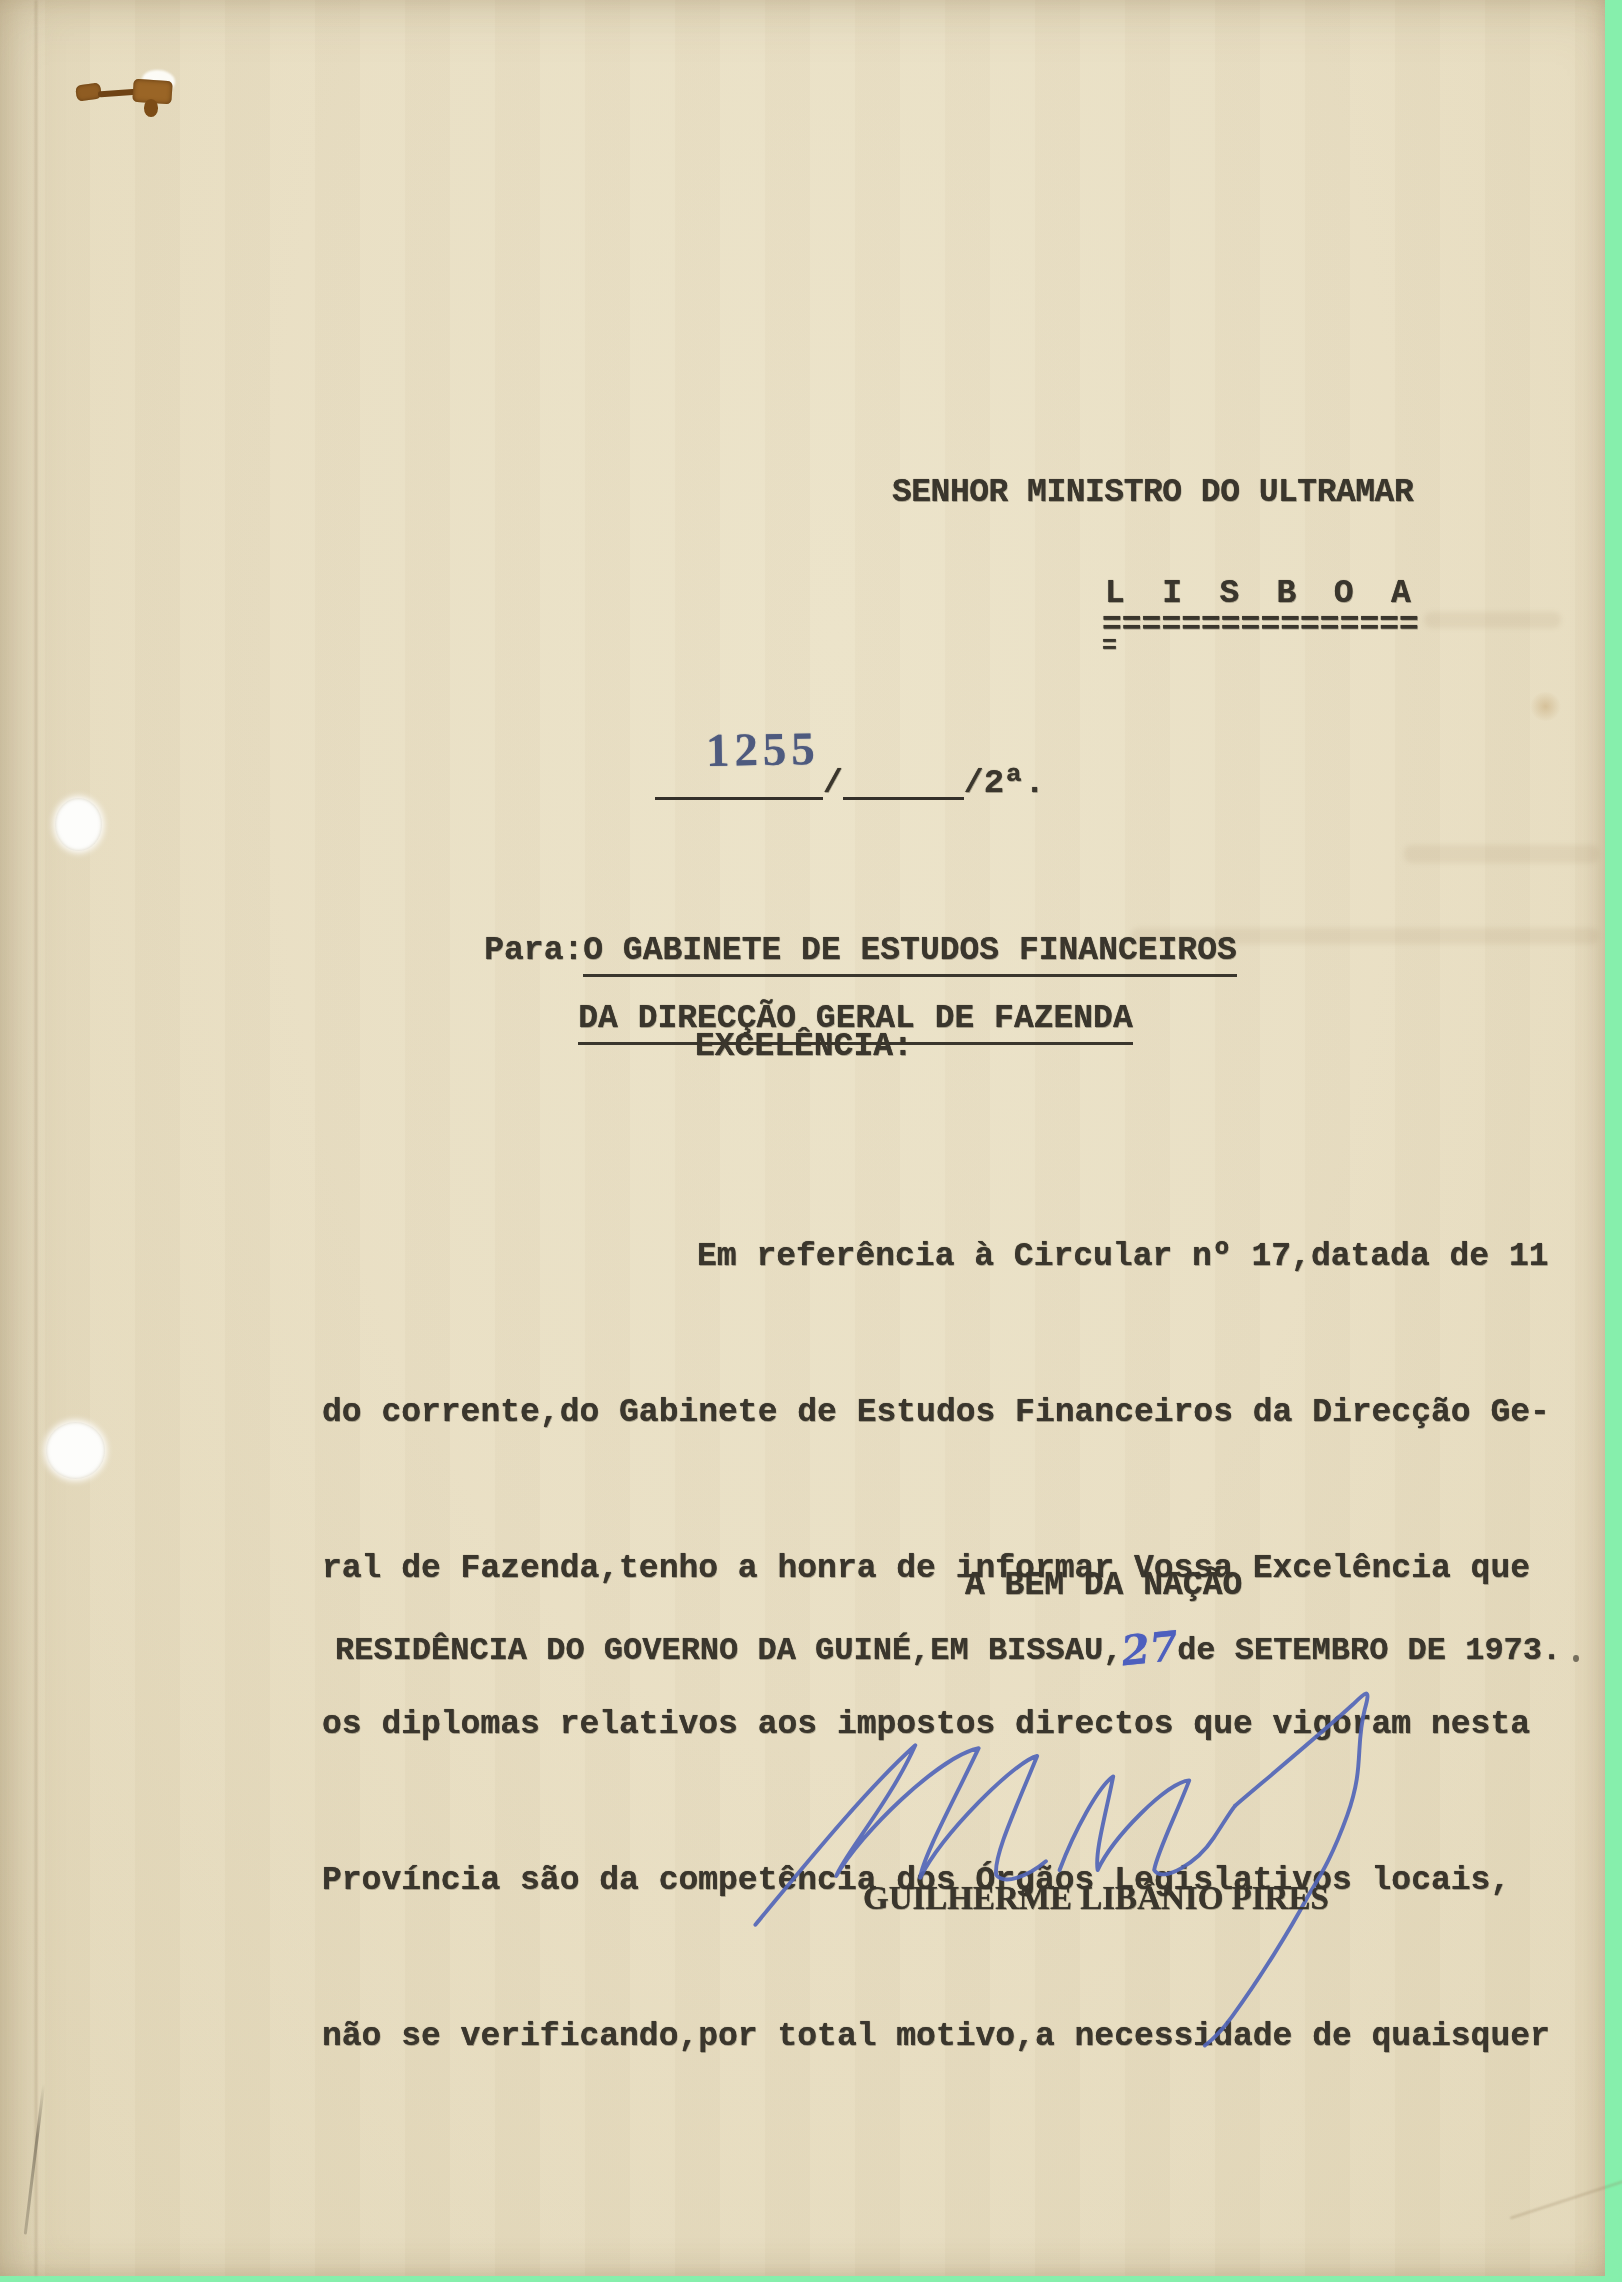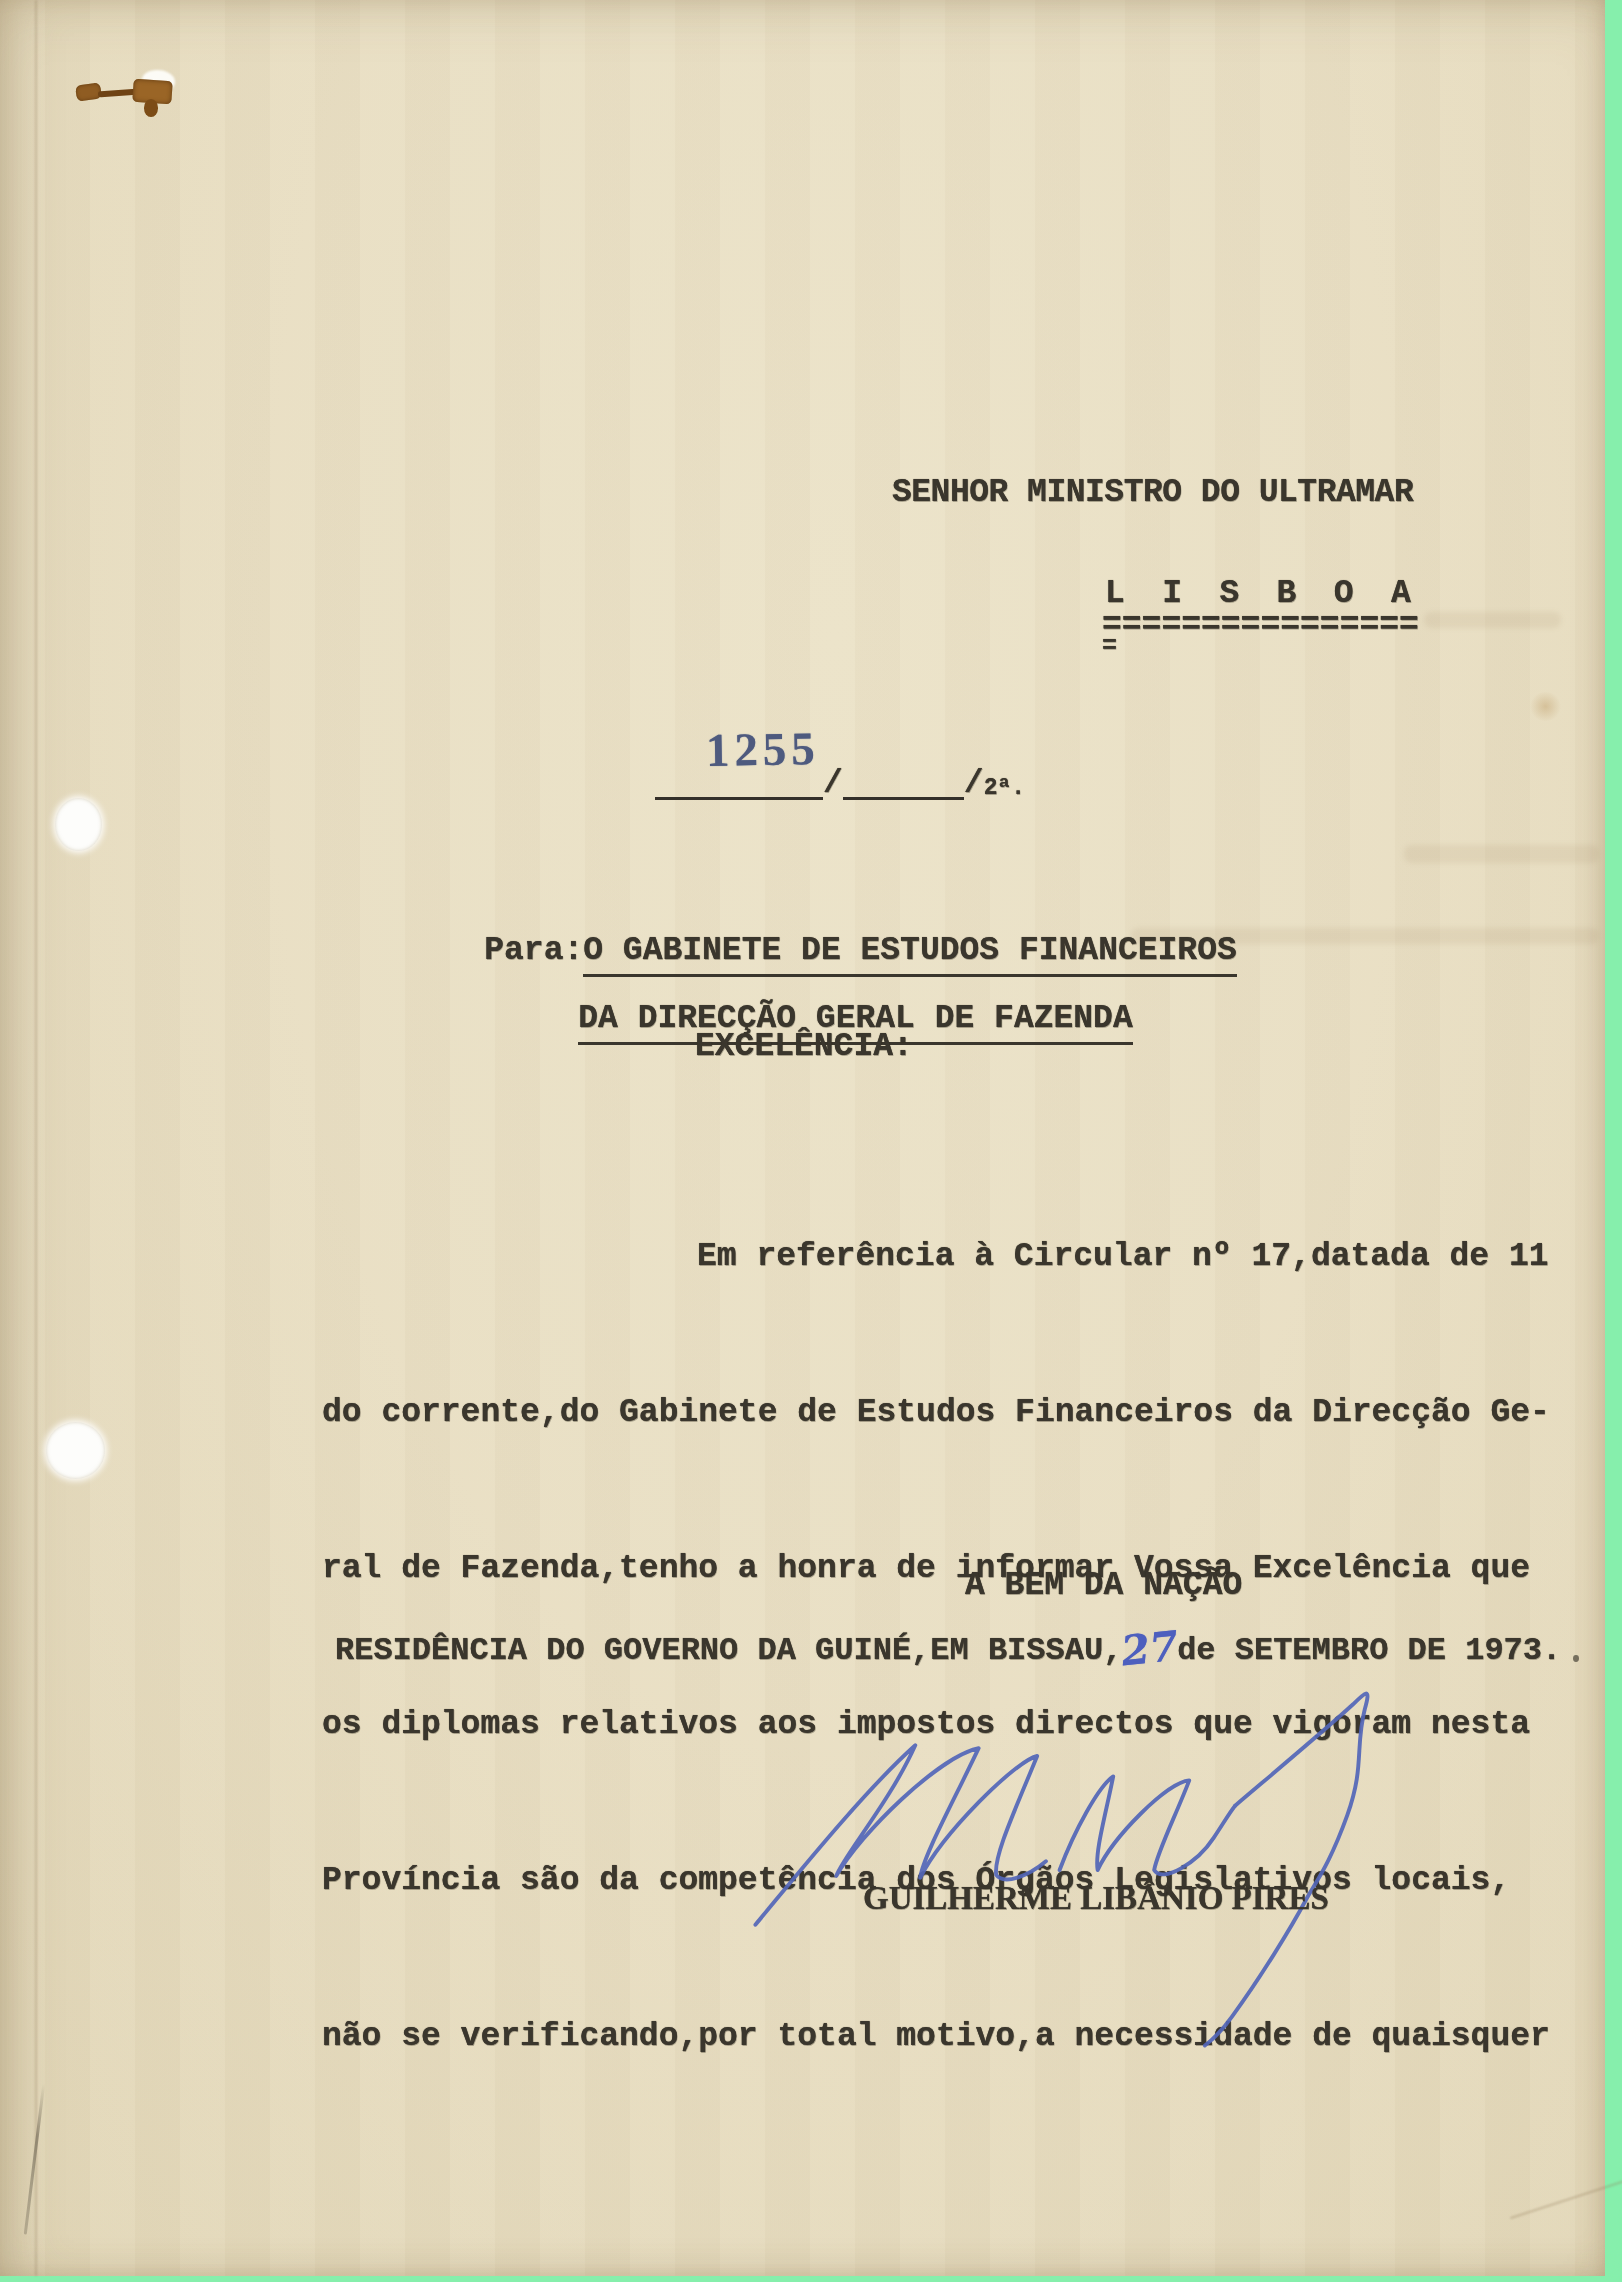--- a/index.html
+++ b/index.html
@@ -60,21 +60,21 @@
   <div class="tw" style="left:892px;top:476px;letter-spacing:-0.5px;">SENHOR MINISTRO DO ULTRAMAR</div>
 
   <div class="tw" style="left:1105px;top:577px;letter-spacing:8.8px;">L I S B O A</div>
   <div class="tw" style="left:1102px;top:609px;">================</div>
   <div class="tw" style="left:1102px;top:634px;font-size:25px;">=</div>
 
   <div style="position:absolute;left:706px;top:726px;font-family:'Liberation Serif','DejaVu Serif',serif;
               font-weight:bold;font-size:47px;line-height:1;color:#4e5a7e;letter-spacing:4.9px;
               transform:rotate(-1deg);text-shadow:0 0 1px rgba(70,85,130,.7);">1255</div>
   <div class="tw" style="left:655px;top:759px;display:flex;align-items:flex-end;height:41px;">
-    <span class="blank" style="width:168px;"></span><span>/</span><span class="blank" style="width:121px;"></span><span>/</span><span style="font-size:23px;">2ª.</span>
+    <span class="blank" style="width:168px;"></span><span>/</span><span class="blank" style="width:121px;"></span><span>/</span><span style="font-size:34px;">2ª.</span>
   </div>
 
   <div class="tw" style="left:405px;top:901px;">
     <span>Para:</span><span class="u">O GABINETE DE ESTUDOS FINANCEIROS</span>
   </div>
   <div class="tw" style="left:499px;top:969px;">
     <span class="u">DA DIRECÇÃO GERAL DE FAZENDA</span>
   </div>
 
   <div class="tw" style="left:695px;top:1030px;">EXCELÊNCIA:</div>

